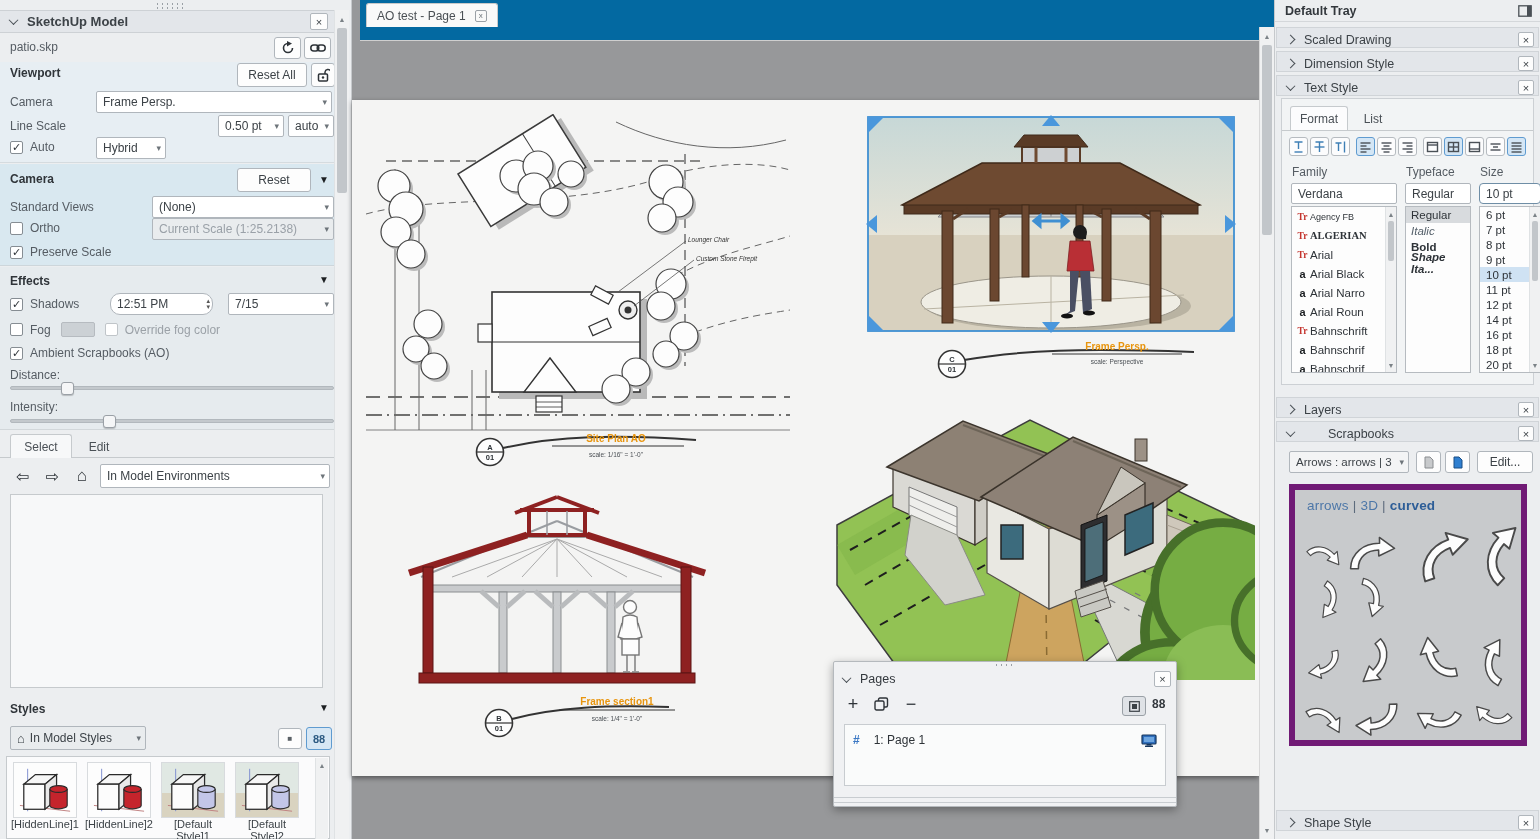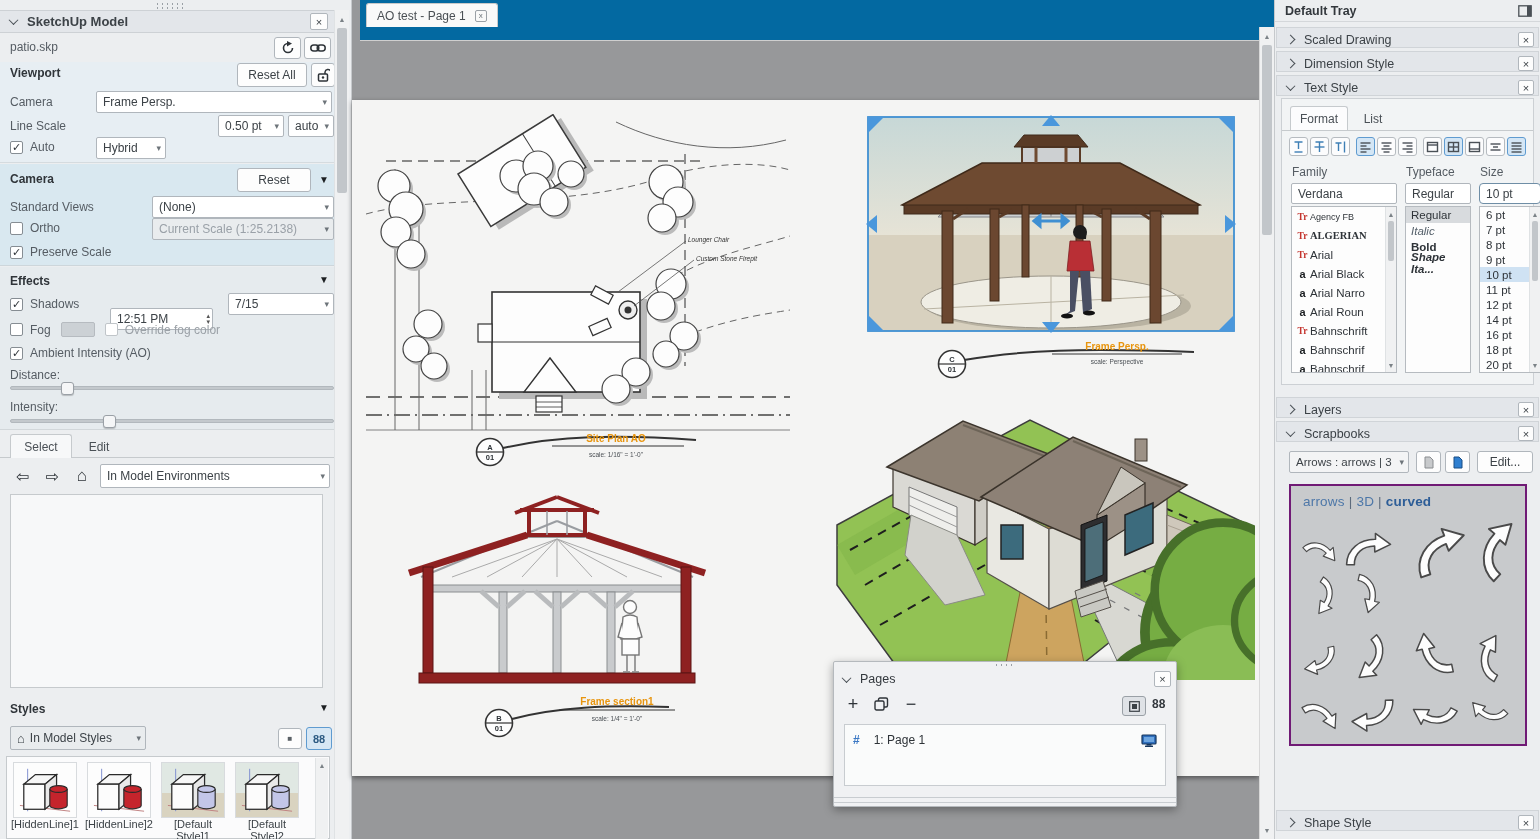--- a/index.html
+++ b/index.html
@@ -93,21 +93,21 @@
   .flist { position:absolute; background:#fdfdfd; border:1px solid #b6bbc0; overflow:hidden; }
   .frow { display:flex; align-items:center; height:19px; padding:0 2px 0 3px; font-size:11.5px; color:#2e3338; white-space:nowrap; overflow:hidden; }
   .ficon { width:15px; flex:0 0 15px; font-size:9.5px; font-weight:bold; text-align:center; }
   .ficon.tt { color:#c4342e; font-family:"Liberation Serif", serif; }
   .ficon.ot { color:#1c1f22; font-size:11px; }
   .srow { height:15px; display:flex; align-items:center; padding-left:6px; font-size:11.5px; color:#2e3338; }
   .srow.selected { background:#cfe2f3; }
   .tfrow { height:16px; display:flex; align-items:center; padding-left:5px; font-size:11.5px; color:#2e3338; }
   .tfrow.selected { background:#d8dbde; }
 
-  #sb-preview { position:absolute; left:14px; top:484px; width:238px; height:262px; background:#c8cacc; border:2px solid #701a75; }
+  #sb-preview { position:absolute; left:14px; top:484px; width:238px; height:262px; background:#c8cacc; border:6px solid #701a75; }
   #sb-nav { position:absolute; left:12px; top:8px; font-size:13.5px; color:#4d77a8; letter-spacing:.2px; }
   #sb-nav .sep { color:#5d6b7c; margin:0 4px; }
   #sb-nav .boldlink { font-weight:bold; color:#2d5d97; }
 
   .mini path, .mini line, .mini rect { stroke:#3e7fb5; stroke-width:1.4; fill:none; }
   .mini.dark path, .mini.dark line, .mini.dark rect { stroke:#4a5056; }
 </style>
 </head>
 <body>
 
@@ -231,41 +231,41 @@
 
     <div class="abs section-fx"></div>
     <div class="row" style="left:10px; top:274px;">
         <span class="bold">Effects</span>
       </div>
     <div class="abs tri" style="left:319px; top:274px;">▼</div>
     <div class="row" style="left:10px; top:297px;">
       <span class="cb">✓</span>
       <span class="lbl" style="margin-left:7px;">Shadows</span>
     </div>
-    <div class="abs timebox" style="left:110px; top:308px; width:103px; height:22px;">
+    <div class="abs timebox" style="left:110px; top:293px; width:103px; height:22px;border-radius:10px;">
       <span>12:51 PM</span>
       <span class="spin">
         <span>▴</span>
         <span>▾</span>
       </span>
     </div>
     <div class="abs sel" style="left:228px; top:293px; width:106px; height:22px;">
       <span>7/15</span>
       <span class="arr">▾</span>
     </div>
     <div class="row" style="left:10px; top:322px;">
       <span class="cb"></span>
       <span class="lbl" style="margin-left:7px;">Fog</span>
       <span class="swatch" style="margin-left:10px;"></span>
       <span class="cb disabled" style="margin-left:10px;"></span>
       <span style="margin-left:7px; color:#9ba1a7;">Override fog color</span>
     </div>
     <div class="row" style="left:10px; top:346px;">
       <span class="cb">✓</span>
-      <span class="lbl" style="margin-left:7px;">Ambient Intensity (AO)</span>
+      <span class="lbl" style="margin-left:7px;">Ambient Scrapbooks (AO)</span>
     </div>
     <div class="row" style="left:10px; top:368px;">
         <span class="lbl">Distance:</span>
       </div>
     <div class="abs slider-track" style="left:10px; top:386px; width:324px;">
       <div class="slider-thumb" style="left:50px;"></div>
     </div>
     <div class="row" style="left:10px; top:400px;">
         <span class="lbl">Intensity:</span>
       </div>
@@ -932,21 +932,21 @@
           <div class="varrow" style="bottom:0;">▼</div>
         </div>
       </div>
     </div>
 
     <div class="tray-bar" style="top:397px;">
       <span class="chev right"></span>
       <span class="name">Layers</span>
       <span class="xbtn">×</span>
     </div>
-    <div class="tray-bar" style="top:421px;">
+    <div class="tray-bar" style="top:421px;gap:24px;">
       <span class="chev down"></span>
       <span class="name">Scrapbooks</span>
       <span class="xbtn">×</span>
     </div>
 
     <div class="abs sel" style="left:14px; top:451px; width:120px; height:22px; background:#f3f4f5;">
       <span style="font-size:11.5px;">Arrows : arrows | 3</span>
       <span class="arr">▾</span>
     </div>
     <div class="abs btn" style="left:141px; top:451px; width:25px; height:22px;">

